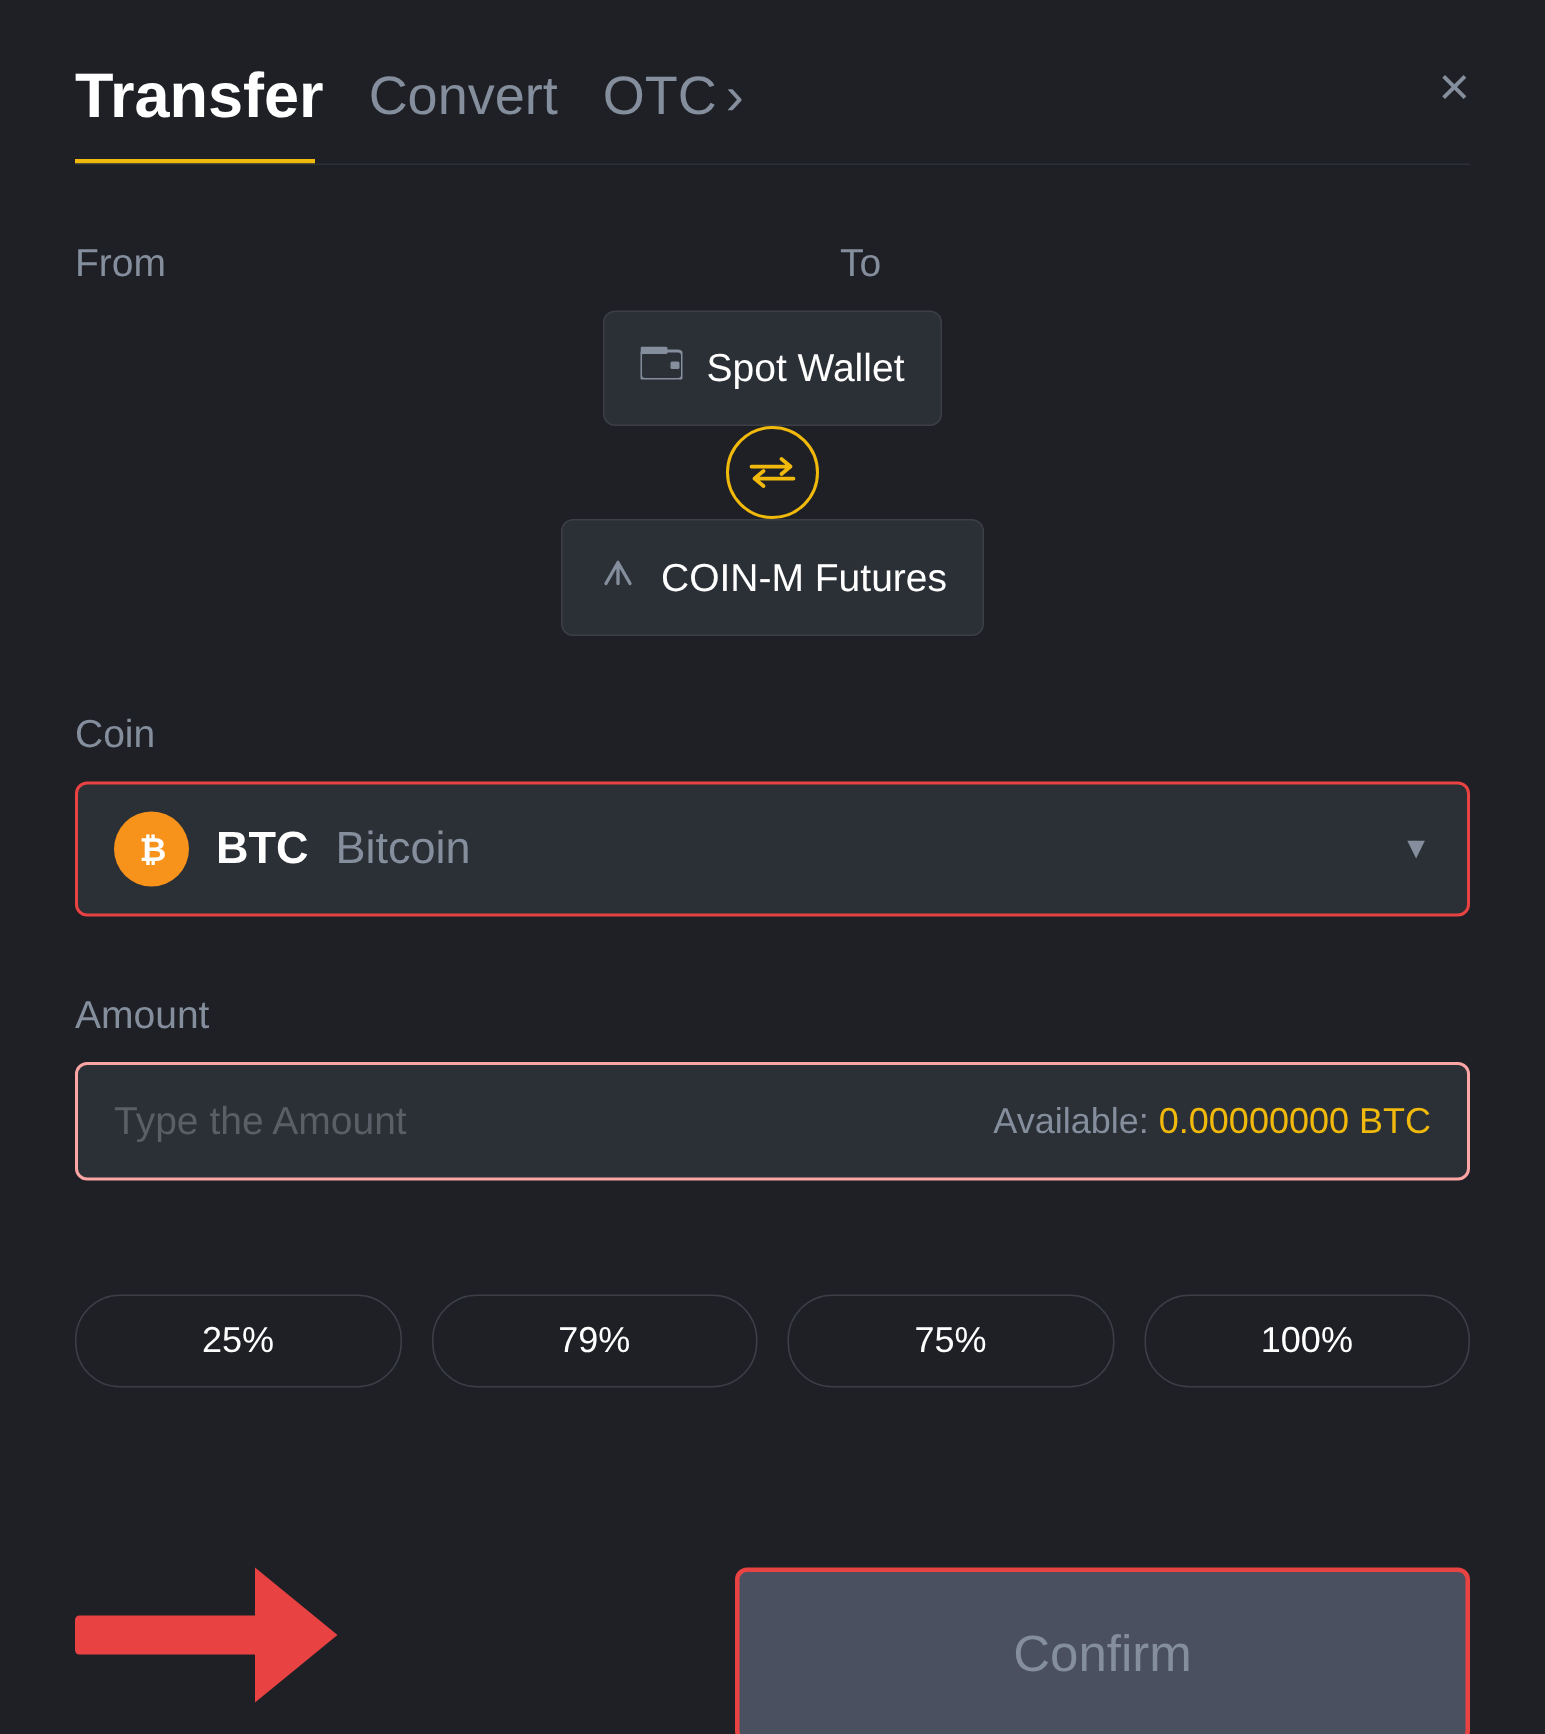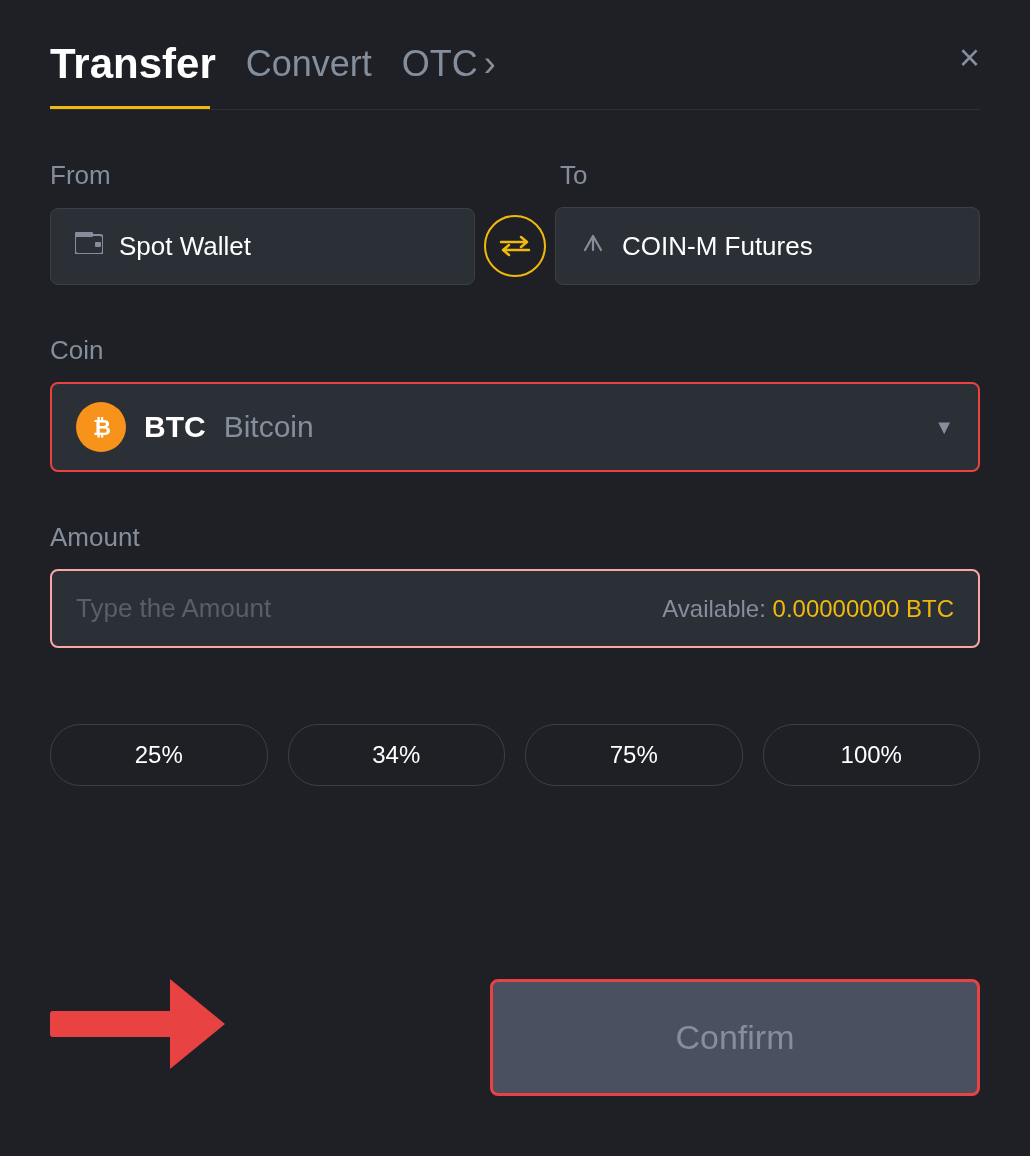--- a/index.html
+++ b/index.html
@@ -79,20 +79,21 @@
 
     .from-to-section {
       margin-bottom: 50px;
     }
 
     .from-to-row {
       display: flex;
       align-items: center;
       gap: 0;
       position: relative;
+      flex-direction: column;
     }
 
     .from-to-labels {
       display: flex;
       margin-bottom: 16px;
     }
 
     .from-label {
       font-size: 26px;
       color: #848e9c;
@@ -352,21 +353,21 @@
       <span class="amount-placeholder">Type the Amount</span>
       <span class="available-text">
         <span>Available:</span>
         <span class="available-amount">0.00000000 BTC</span>
       </span>
     </div>
   </div>
 
   <div class="percent-row" style="margin-top:36px;">
     <button class="percent-btn">25%</button>
-    <button class="percent-btn">34%</button>
+    <button class="percent-btn">79%</button>
     <button class="percent-btn">75%</button>
     <button class="percent-btn">100%</button>
   </div>
 
   <div class="bottom-section" style="margin-top: auto; padding-top: 40px; display: flex; align-items: flex-start; justify-content: space-between;">
 
     <div style="position: relative; width: 200px; height: 90px; display:flex; align-items:center;">
       <div style="position:absolute; left:0; top:50%; transform:translateY(-50%); display:flex; align-items:center;">
         <div style="width: 120px; height: 26px; background:#e84242; border-radius:3px 0 0 3px;"></div>
         <div style="width:0; height:0; border-top: 45px solid transparent; border-bottom: 45px solid transparent; border-left: 55px solid #e84242;"></div>

